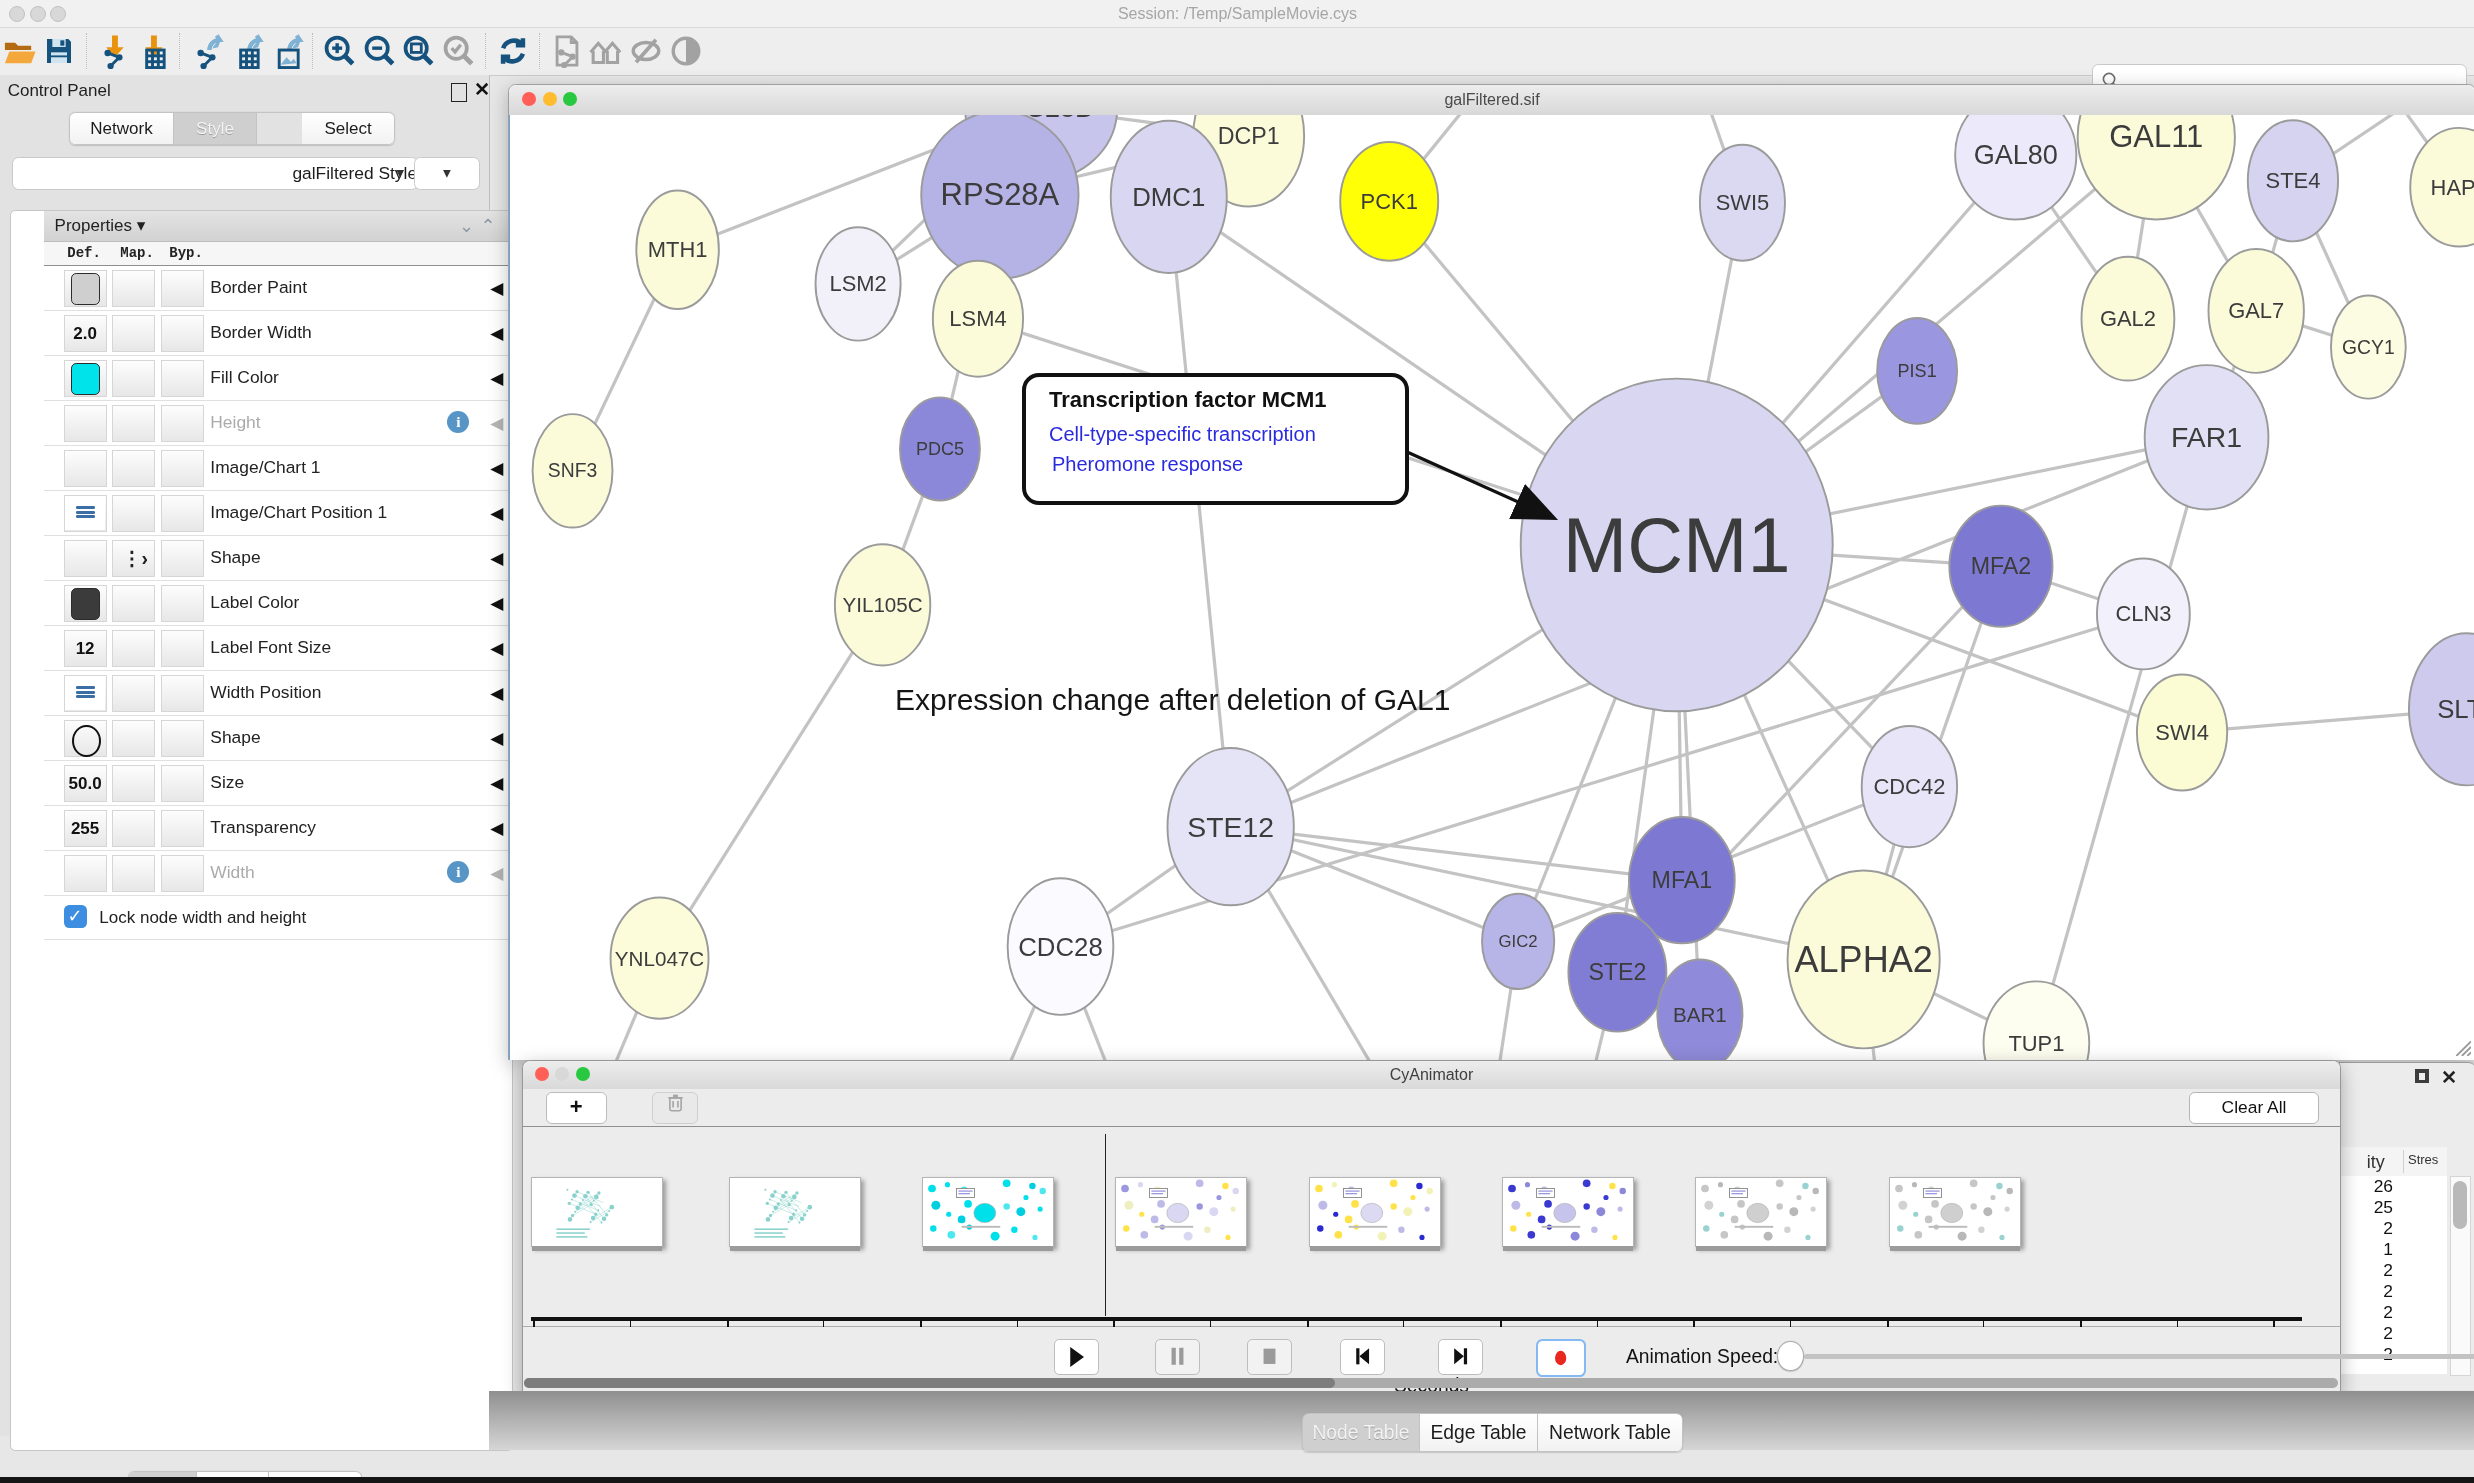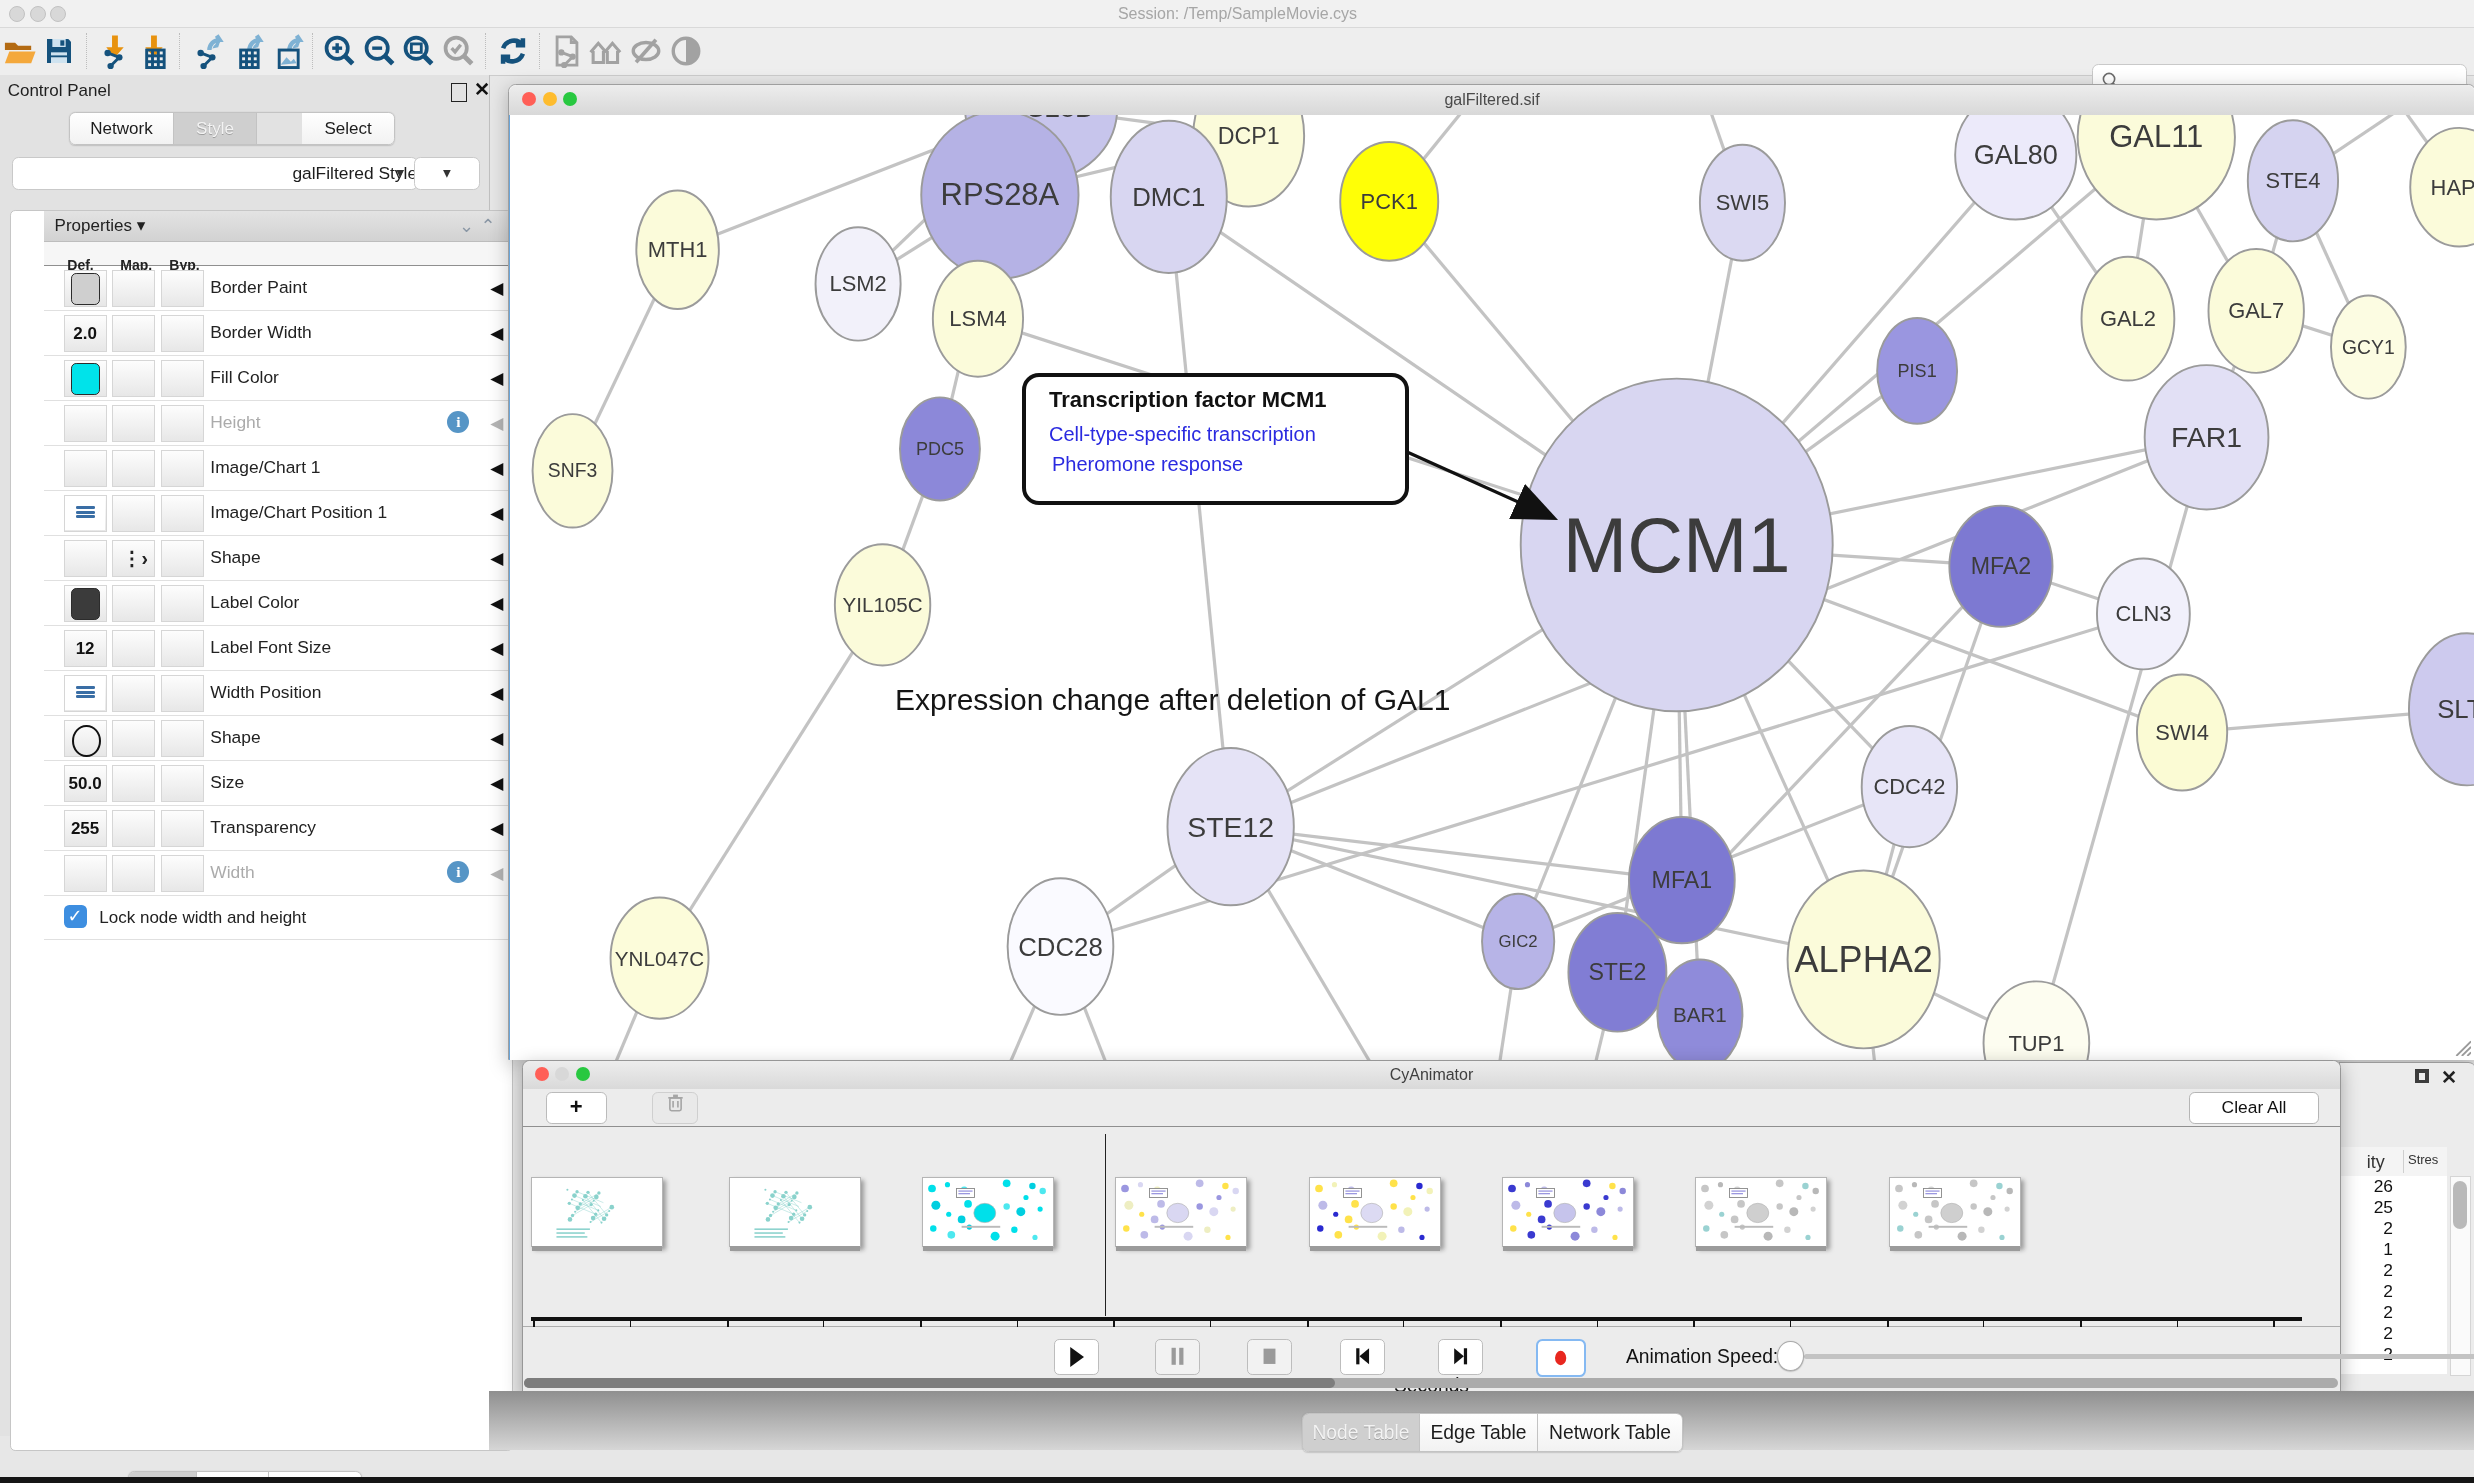--- a/index.html
+++ b/index.html
@@ -23,21 +23,21 @@
   .tab{display:flex;align-items:center;justify-content:center;font-size:17px;color:#1c1c1c;background:linear-gradient(#ffffff,#f2f2f2);border-right:0.6px solid #c3c3c3;}
   .tab:last-child{border-right:none;}
   .tab.active{background:#cfcfcf;color:#f3f3f3;text-shadow:0 0.6px 0.6px #9e9e9e;}
   #style-select{left:11.6px;top:82px;width:389px;height:31px;background:#fff;border:1.3px solid #c9c9c9;border-radius:6.4px;font-size:17.4px;color:#1d1d1d;line-height:30px;padding-left:15.5px;text-align:right;}
   #style-select .caret{position:absolute;right:13px;top:0;color:#333;font-size:15.5px;}
   #style-menu-btn{left:414px;top:82px;width:64px;height:31px;background:#fff;border:1.3px solid #c9c9c9;border-radius:6.4px;text-align:center;font-size:15.5px;line-height:30px;color:#333;}
   #props{left:10.3px;top:135px;width:468px;height:1239px;background:#fff;border:0.6px solid #c6c6c6;border-radius:5.2px;overflow:hidden;padding-left:33px;}
   #props-head{height:30px;background:linear-gradient(#e3e3e3,#d2d2d2);border-bottom:0.6px solid #bdbdbd;font-size:17px;color:#222;line-height:30px;padding-left:10.3px;}
   #props-head .chev{position:absolute;right:10.3px;top:0;color:#8a97a5;font-size:18px;letter-spacing:6.4px;}
   #props-cols{height:23px;background:#f6f6f6;border-bottom:1.3px solid #8f8f8f;font-size:14px;font-weight:bold;color:#222;}
-  #props-cols span{position:absolute;top:15px;}
+  #props-cols span{position:absolute;top:3px;font-family:Liberation Mono, monospace;}
   .prow{position:relative;height:44px;border-bottom:0.6px solid #e0e0e0;}
   .pcell{position:absolute;top:3.9px;width:41px;height:35px;background:linear-gradient(#fdfdfd,#e7e7e7);border:0.6px solid #d6d6d6;}
   .pswatch{position:absolute;left:6.4px;top:1.9px;width:27px;height:30px;border:1.3px solid #2c2c2c;border-radius:5.2px;}
   .ptext{width:100%;text-align:center;font-size:17px;font-weight:bold;color:#111;line-height:35px;}
   .plabel{position:absolute;left:166px;top:11px;font-size:17.4px;color:#222;}
   .plabel.dis{color:#ababab;}
   .ptri{position:absolute;right:9px;top:11.6px;font-size:17px;color:#111;}
   .ptri.dis{color:#b5b5b5;}
   .pinfo{position:absolute;right:43px;top:10.3px;width:22px;height:22px;border-radius:50%;background:#5695c6;color:#fff;font-size:15.5px;font-weight:bold;text-align:center;line-height:22px;font-family:"Liberation Serif",serif;}
   .posicon{position:absolute;left:11.6px;top:9px;width:19.3px;height:17px;}

